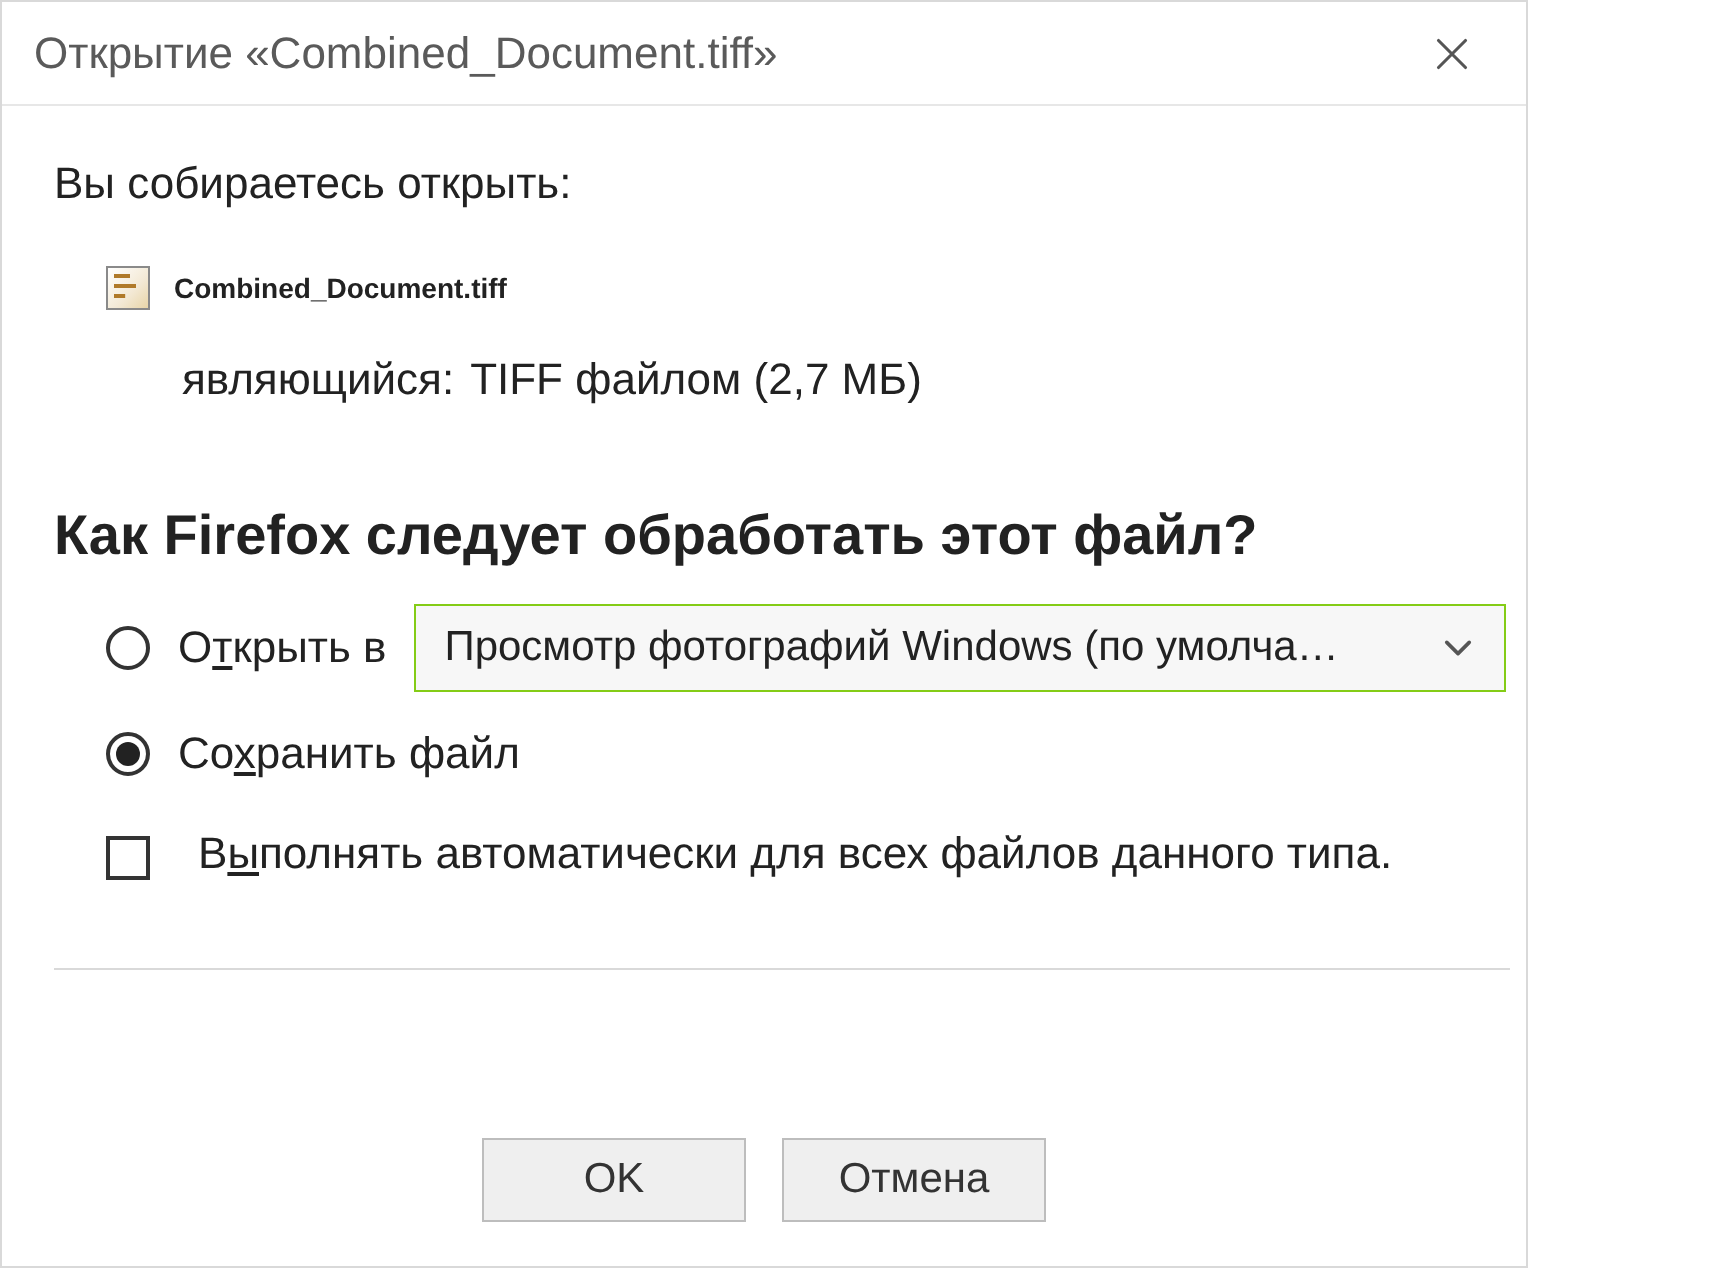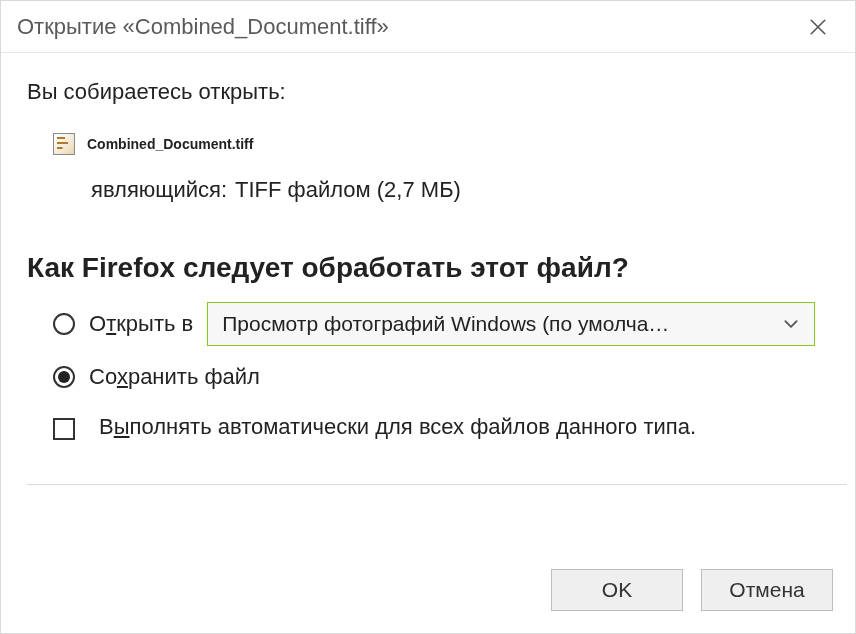--- a/index.html
+++ b/index.html
@@ -4,21 +4,21 @@
 <style>
   * { box-sizing: border-box; }
   html, body {
     margin: 0; padding: 0;
     font-family: "Segoe UI", Tahoma, Arial, sans-serif;
     font-size: 20px;
     color: #222;
     background: #fff;
   }
   .dialog {
-    width: 856px; height: 634px;
+    width: 764px; height: 634px;
     border: 1px solid #d9d9d9;
     position: relative;
     display: flex;
     flex-direction: column;
   }
   .titlebar {
     height: 52px;
     display: flex;
     align-items: center;
     padding: 0 14px 0 16px;
@@ -115,21 +115,21 @@
     width: 22px; height: 22px;
     border: 2px solid #333;
     flex-shrink: 0;
   }
   .divider {
     height: 1px;
     background: #d9d9d9;
     margin-top: 44px;
   }
   .footer {
-    display: flex; justify-content: flex-end; gap: 18px;
+    display: flex; justify-content: center; gap: 18px;
     padding: 18px 22px 22px 22px;
   }
   .btn {
     min-width: 132px;
     height: 42px;
     border: 1px solid #bdbdbd;
     background: #efefef;
     display: flex; align-items: center; justify-content: center;
     font-size: 21px;
     color: #333;

